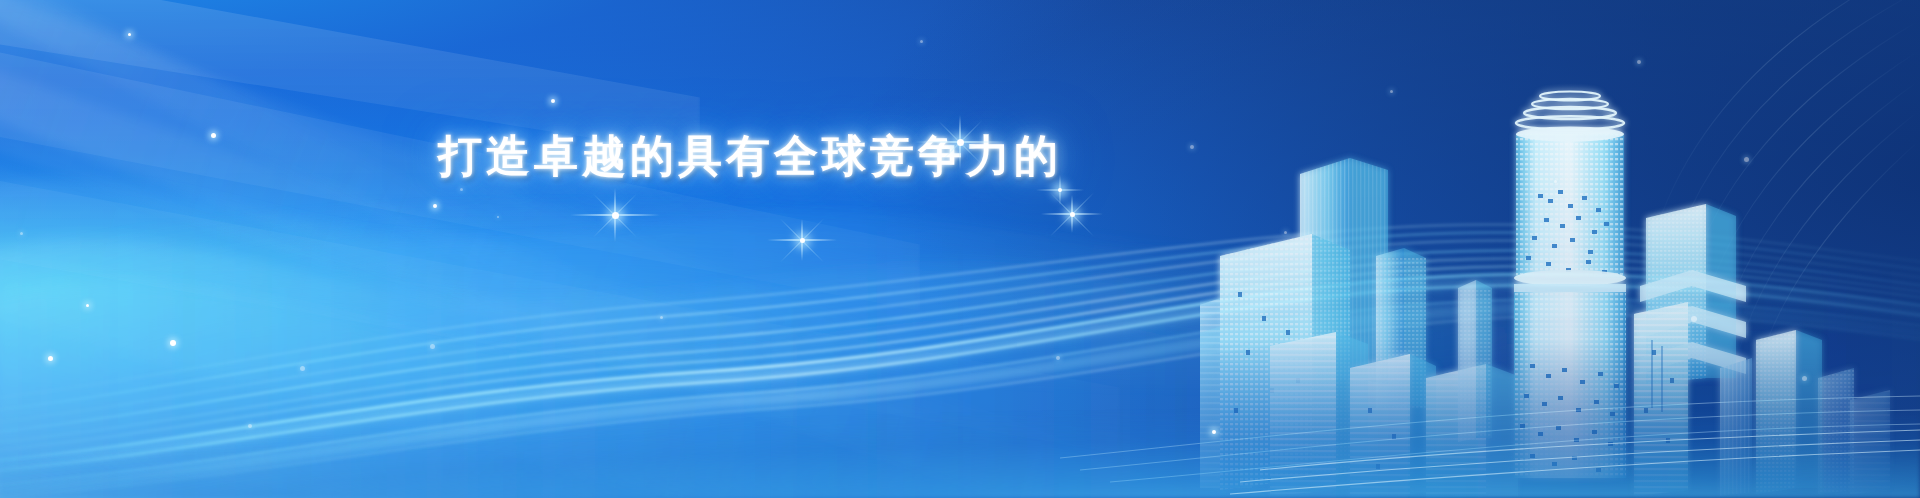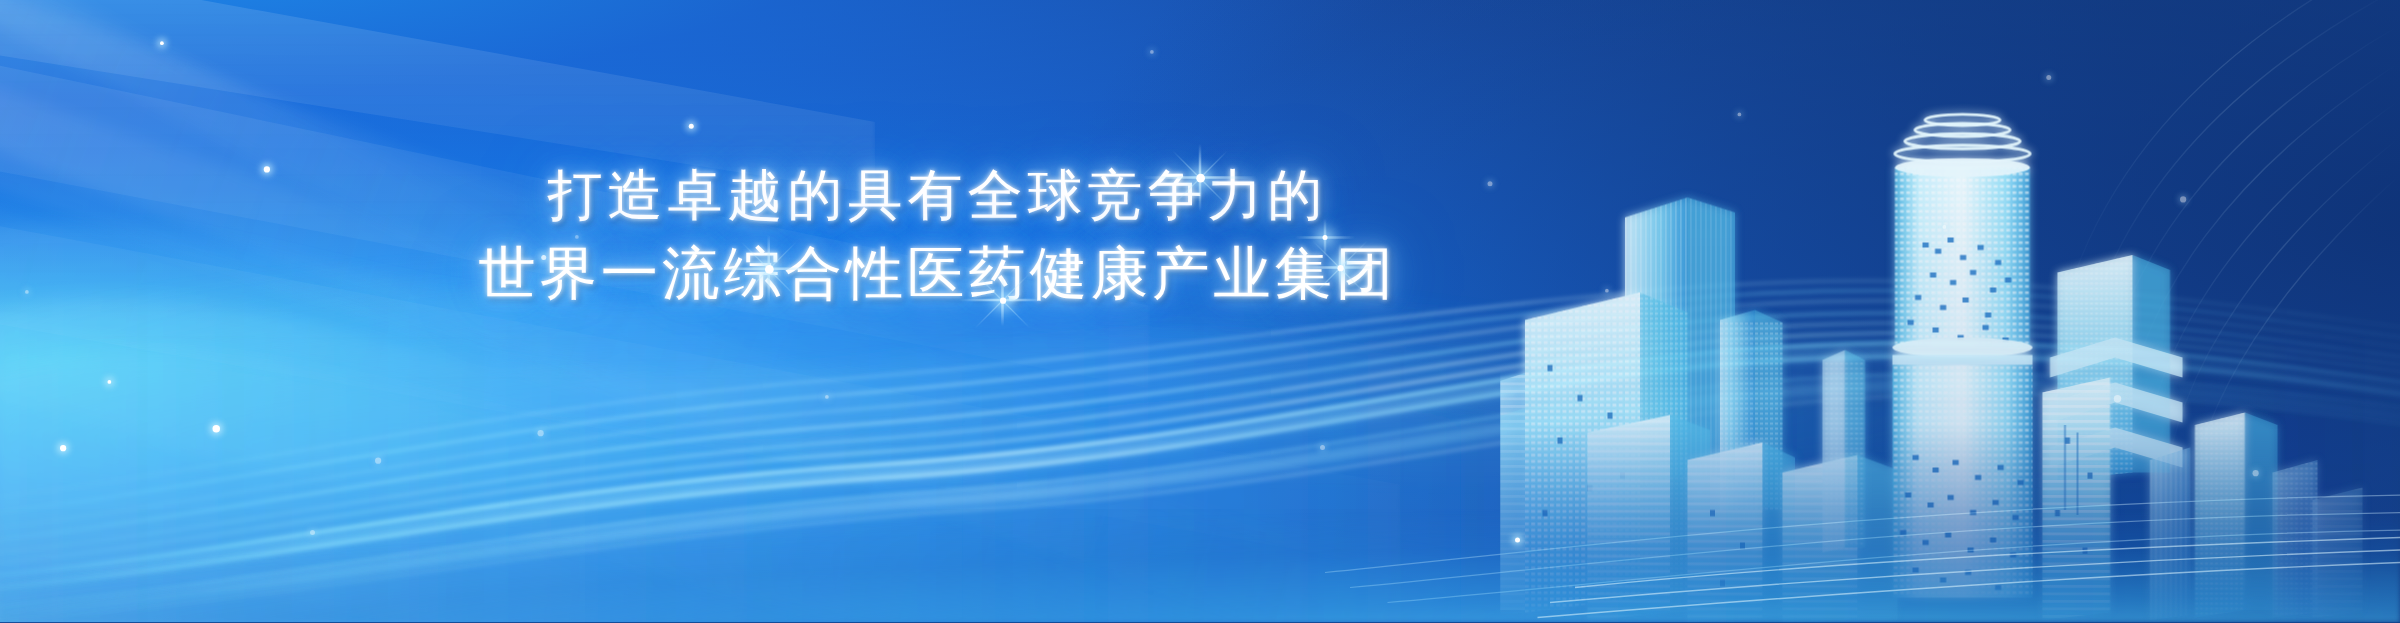--- a/index.html
+++ b/index.html
@@ -142,21 +142,21 @@
     position: absolute;
     left: 0;
     top: 126px;
     width: 1500px;
     text-align: center;
     z-index: 40;
   }
   .headline .line {
     display: block;
     color: #ffffff;
-    font-weight: 400;
+    font-weight: 700;
     font-size: 44px;
     line-height: 62px;
     letter-spacing: 4px;
     white-space: nowrap;
     text-shadow:
       0 0 4px rgba(255,255,255,0.95),
       0 0 14px rgba(190,235,255,0.85),
       0 0 30px rgba(120,200,255,0.70),
       0 0 54px rgba(70,170,255,0.50),
       2px 3px 5px rgba(10,45,100,0.55);
@@ -589,21 +589,20 @@
     <div class="particle dim" style="left:1637px; top:60px;  width:4px; height:4px;"></div>
     <div class="particle dim" style="left:1554px; top:180px; width:3px; height:3px;"></div>
     <div class="particle dim" style="left:1390px; top:90px;  width:3px; height:3px;"></div>
     <div class="particle dim" style="left:920px;  top:40px;  width:3px; height:3px;"></div>
     <div class="particle dim" style="left:1056px; top:356px; width:4px; height:4px;"></div>
     <div class="particle dim" style="left:660px;  top:316px; width:3px; height:3px;"></div>
   </div>
 
   <div class="headline">
     <span class="line l1">打造卓越的具有全球竞争力的</span>
-    <span class="line l2">世界一流综合性医药健康产业集团</span>
   </div>
 
   <div class="flare" style="left:615px; top:215px;">
     <div class="h"></div>
       <div class="v"></div>
       <div class="d1"></div>
       <div class="d2"></div>
       <div class="core"></div>
   </div>
   <div class="flare" style="left:960px; top:142px;">

